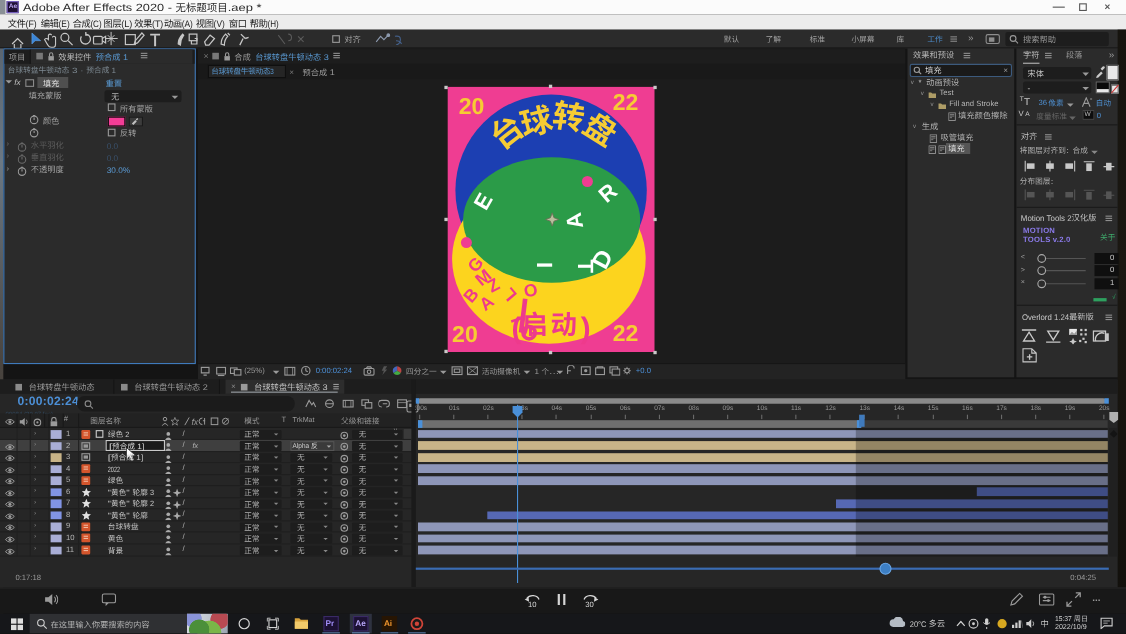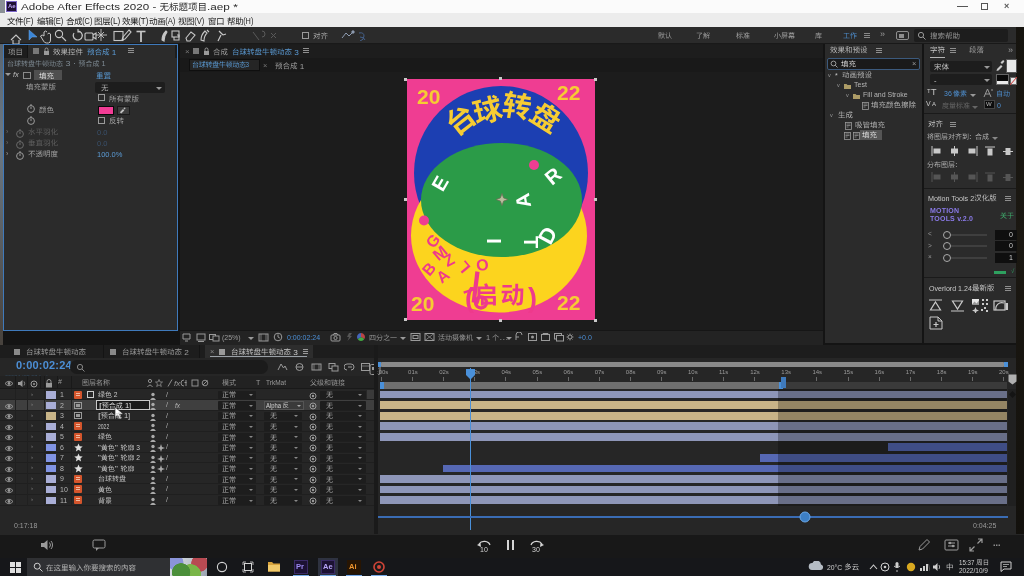--- a/index.html
+++ b/index.html
@@ -414,21 +414,21 @@
     <svg class="a" style="left:16px;top:150.5px" width="9" height="10" viewBox="0 0 9 10">
       <circle cx="4" cy="5" r="3.4" stroke="#9a9a9a" fill="none"></circle>
       <path d="M4 5 L4 2.8 M3 1 l2 0" stroke="#9a9a9a"></path>
     </svg>
     <svg class="a" style="left:28px;top:150.0px;overflow:visible;" width="30.0" height="7.5" viewBox="0 -88 400 100" fill="#a5a5a5">
       <use href="#gr4e0d" x="0"></use>
       <use href="#gr900f" x="100"></use>
       <use href="#gr660e" x="200"></use>
       <use href="#gr5ea6" x="300"></use>
     </svg>
-    <div class="a" style="left:97px;top:150.0px;font-size:7.5px;color:#5b9bd5;white-space:nowrap;">100.0%</div>
+    <div class="a" style="left:97px;top:150.0px;font-size:7.5px;color:#5b9bd5;white-space:nowrap;">30.0%</div>
     <div class="a" style="left:180px;top:44px;width:643px;height:301px;background:#1c1c1c"></div>
     <div class="a" style="left:180px;top:45px;width:643px;height:13px;background:#1d1d1d"></div>
     <div class="a" style="left:185px;top:47px;font-size:8px;color:#777;white-space:nowrap;">×</div>
     <div class="a" style="left:193px;top:48px;width:6px;height:6px;background:#787878"></div>
     <svg class="a" style="left:203px;top:47px" width="7" height="9" viewBox="0 0 7 9">
       <rect x="1" y="4" width="5" height="4" fill="#9a9a9a"></rect>
       <path d="M2 4 v-1.5 a1.5 1.5 0 0 1 3 0 V4" stroke="#9a9a9a" fill="none"></path>
     </svg>
     <svg class="a" style="left:213px;top:47.5px;overflow:visible;" width="15.0" height="7.5" viewBox="0 -88 200 100" fill="#9d9d9d">
       <use href="#gr5408" x="0"></use>

